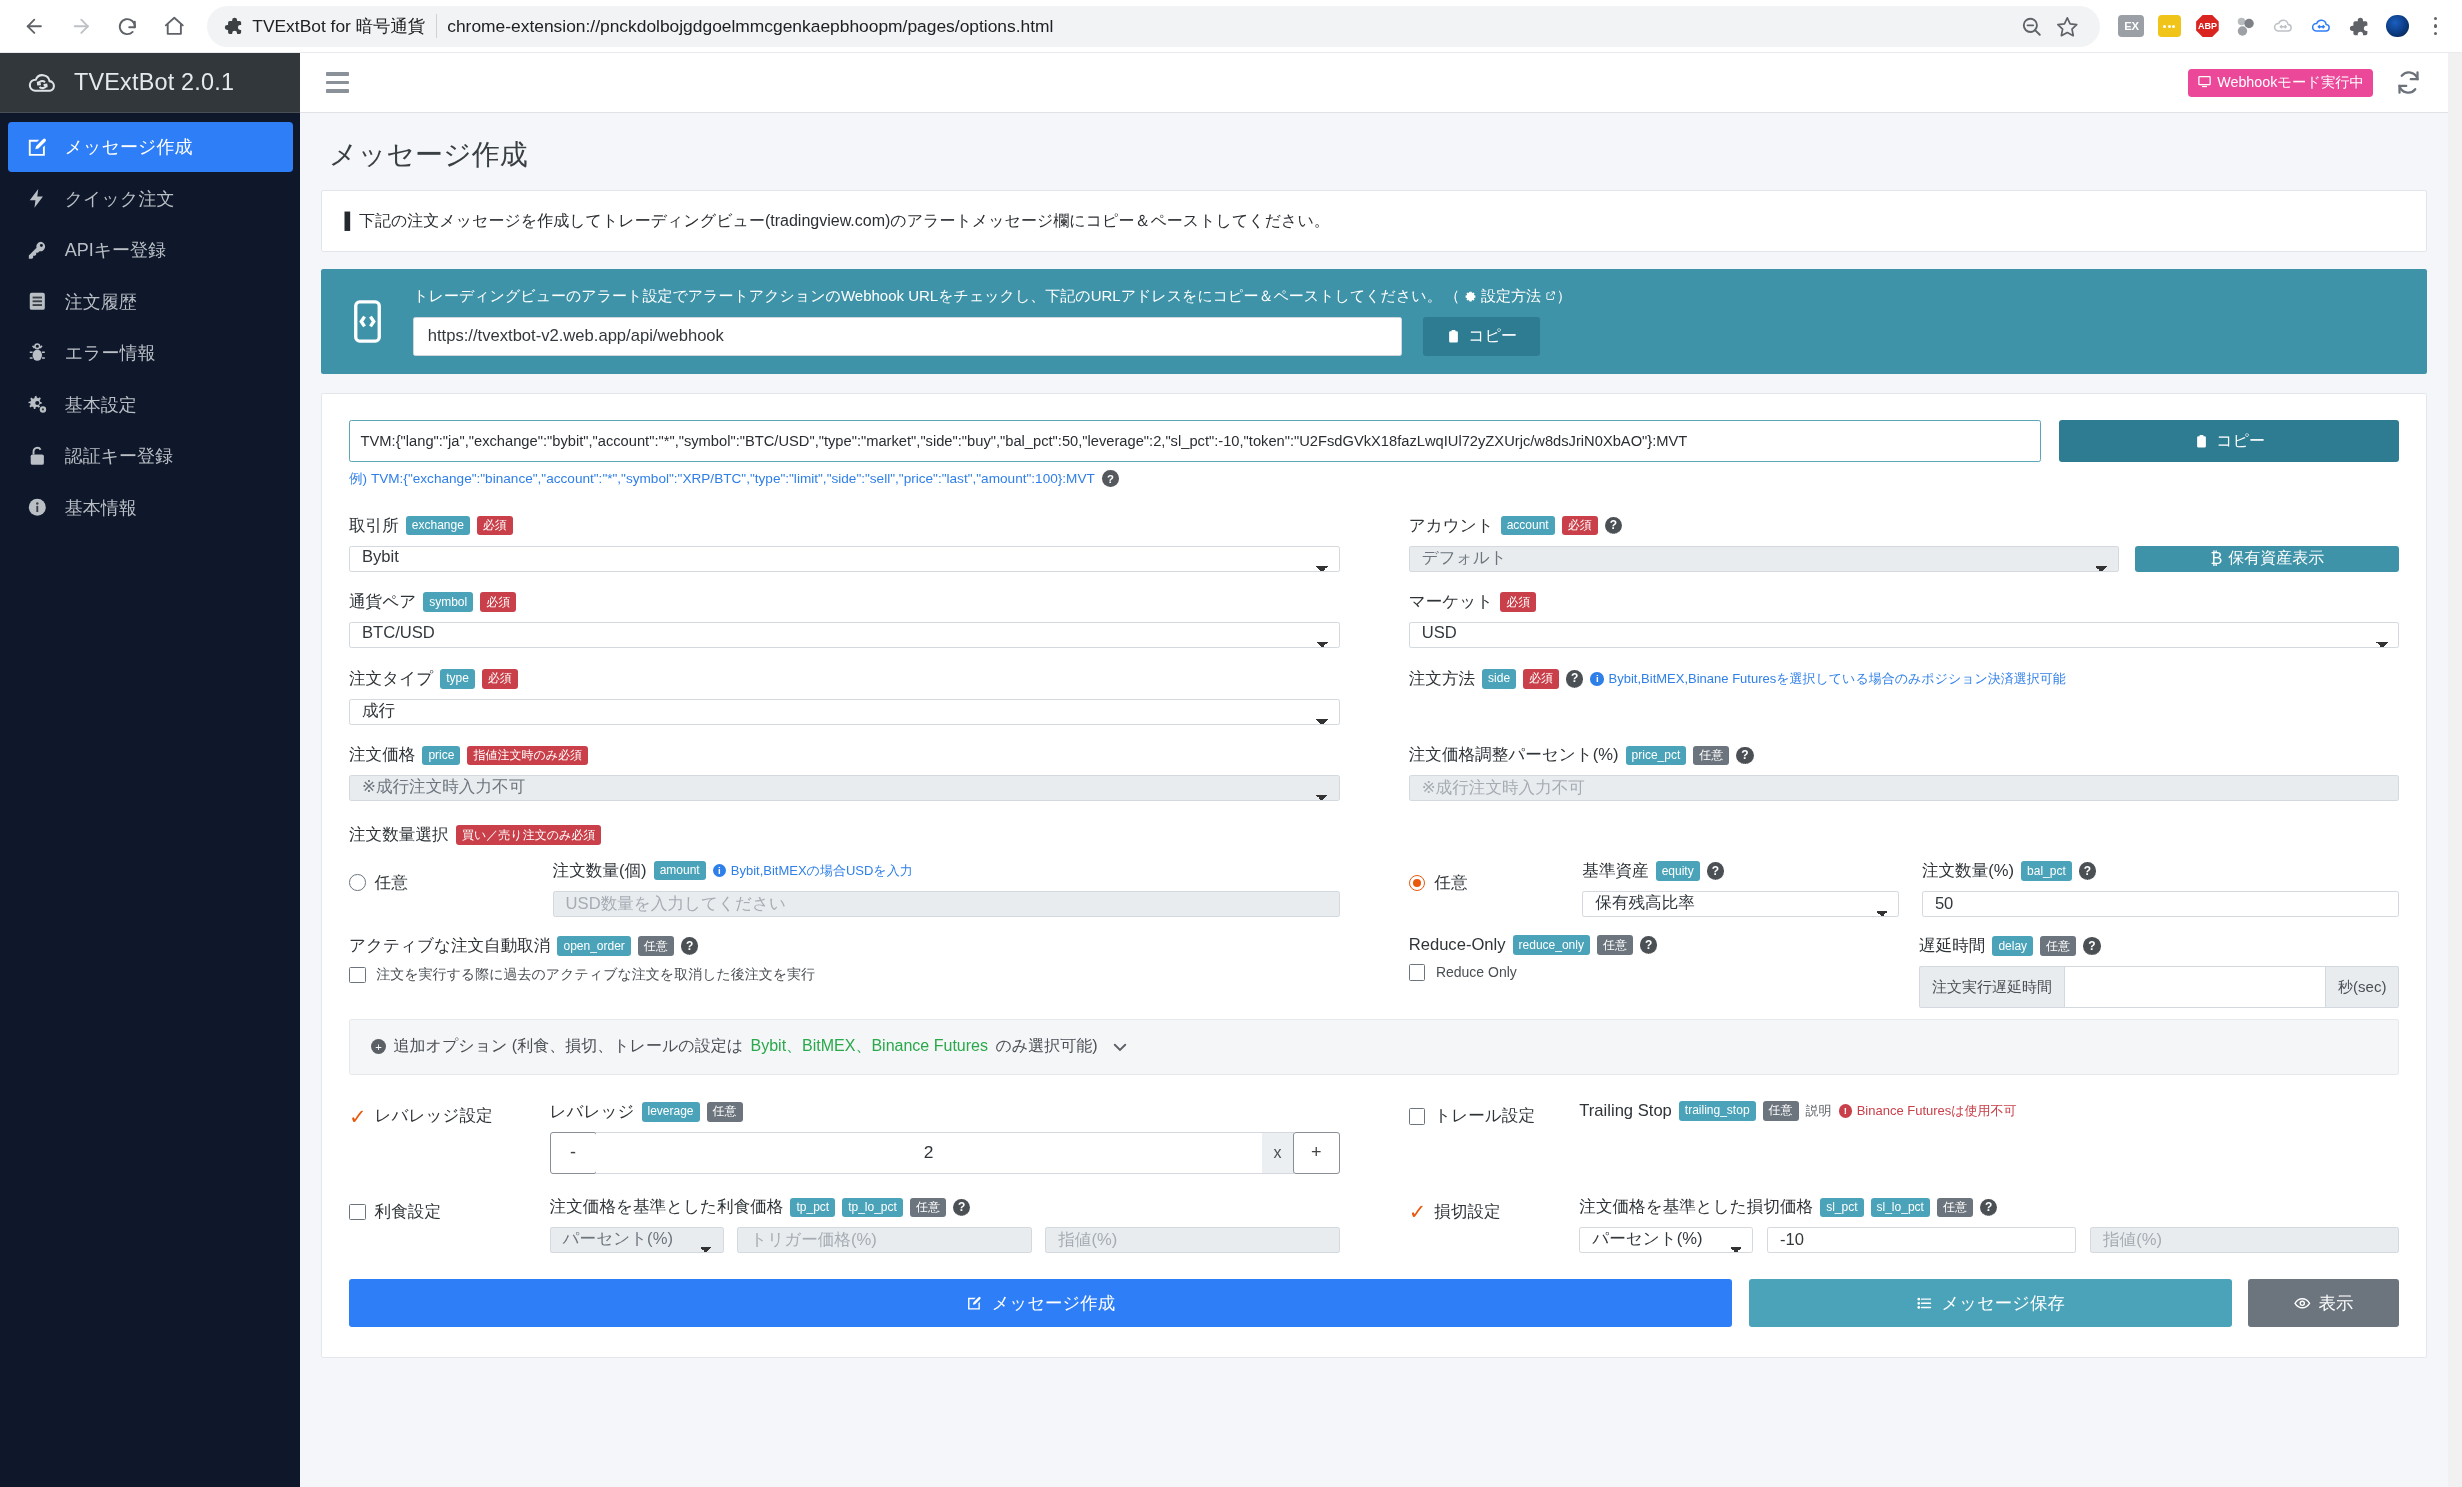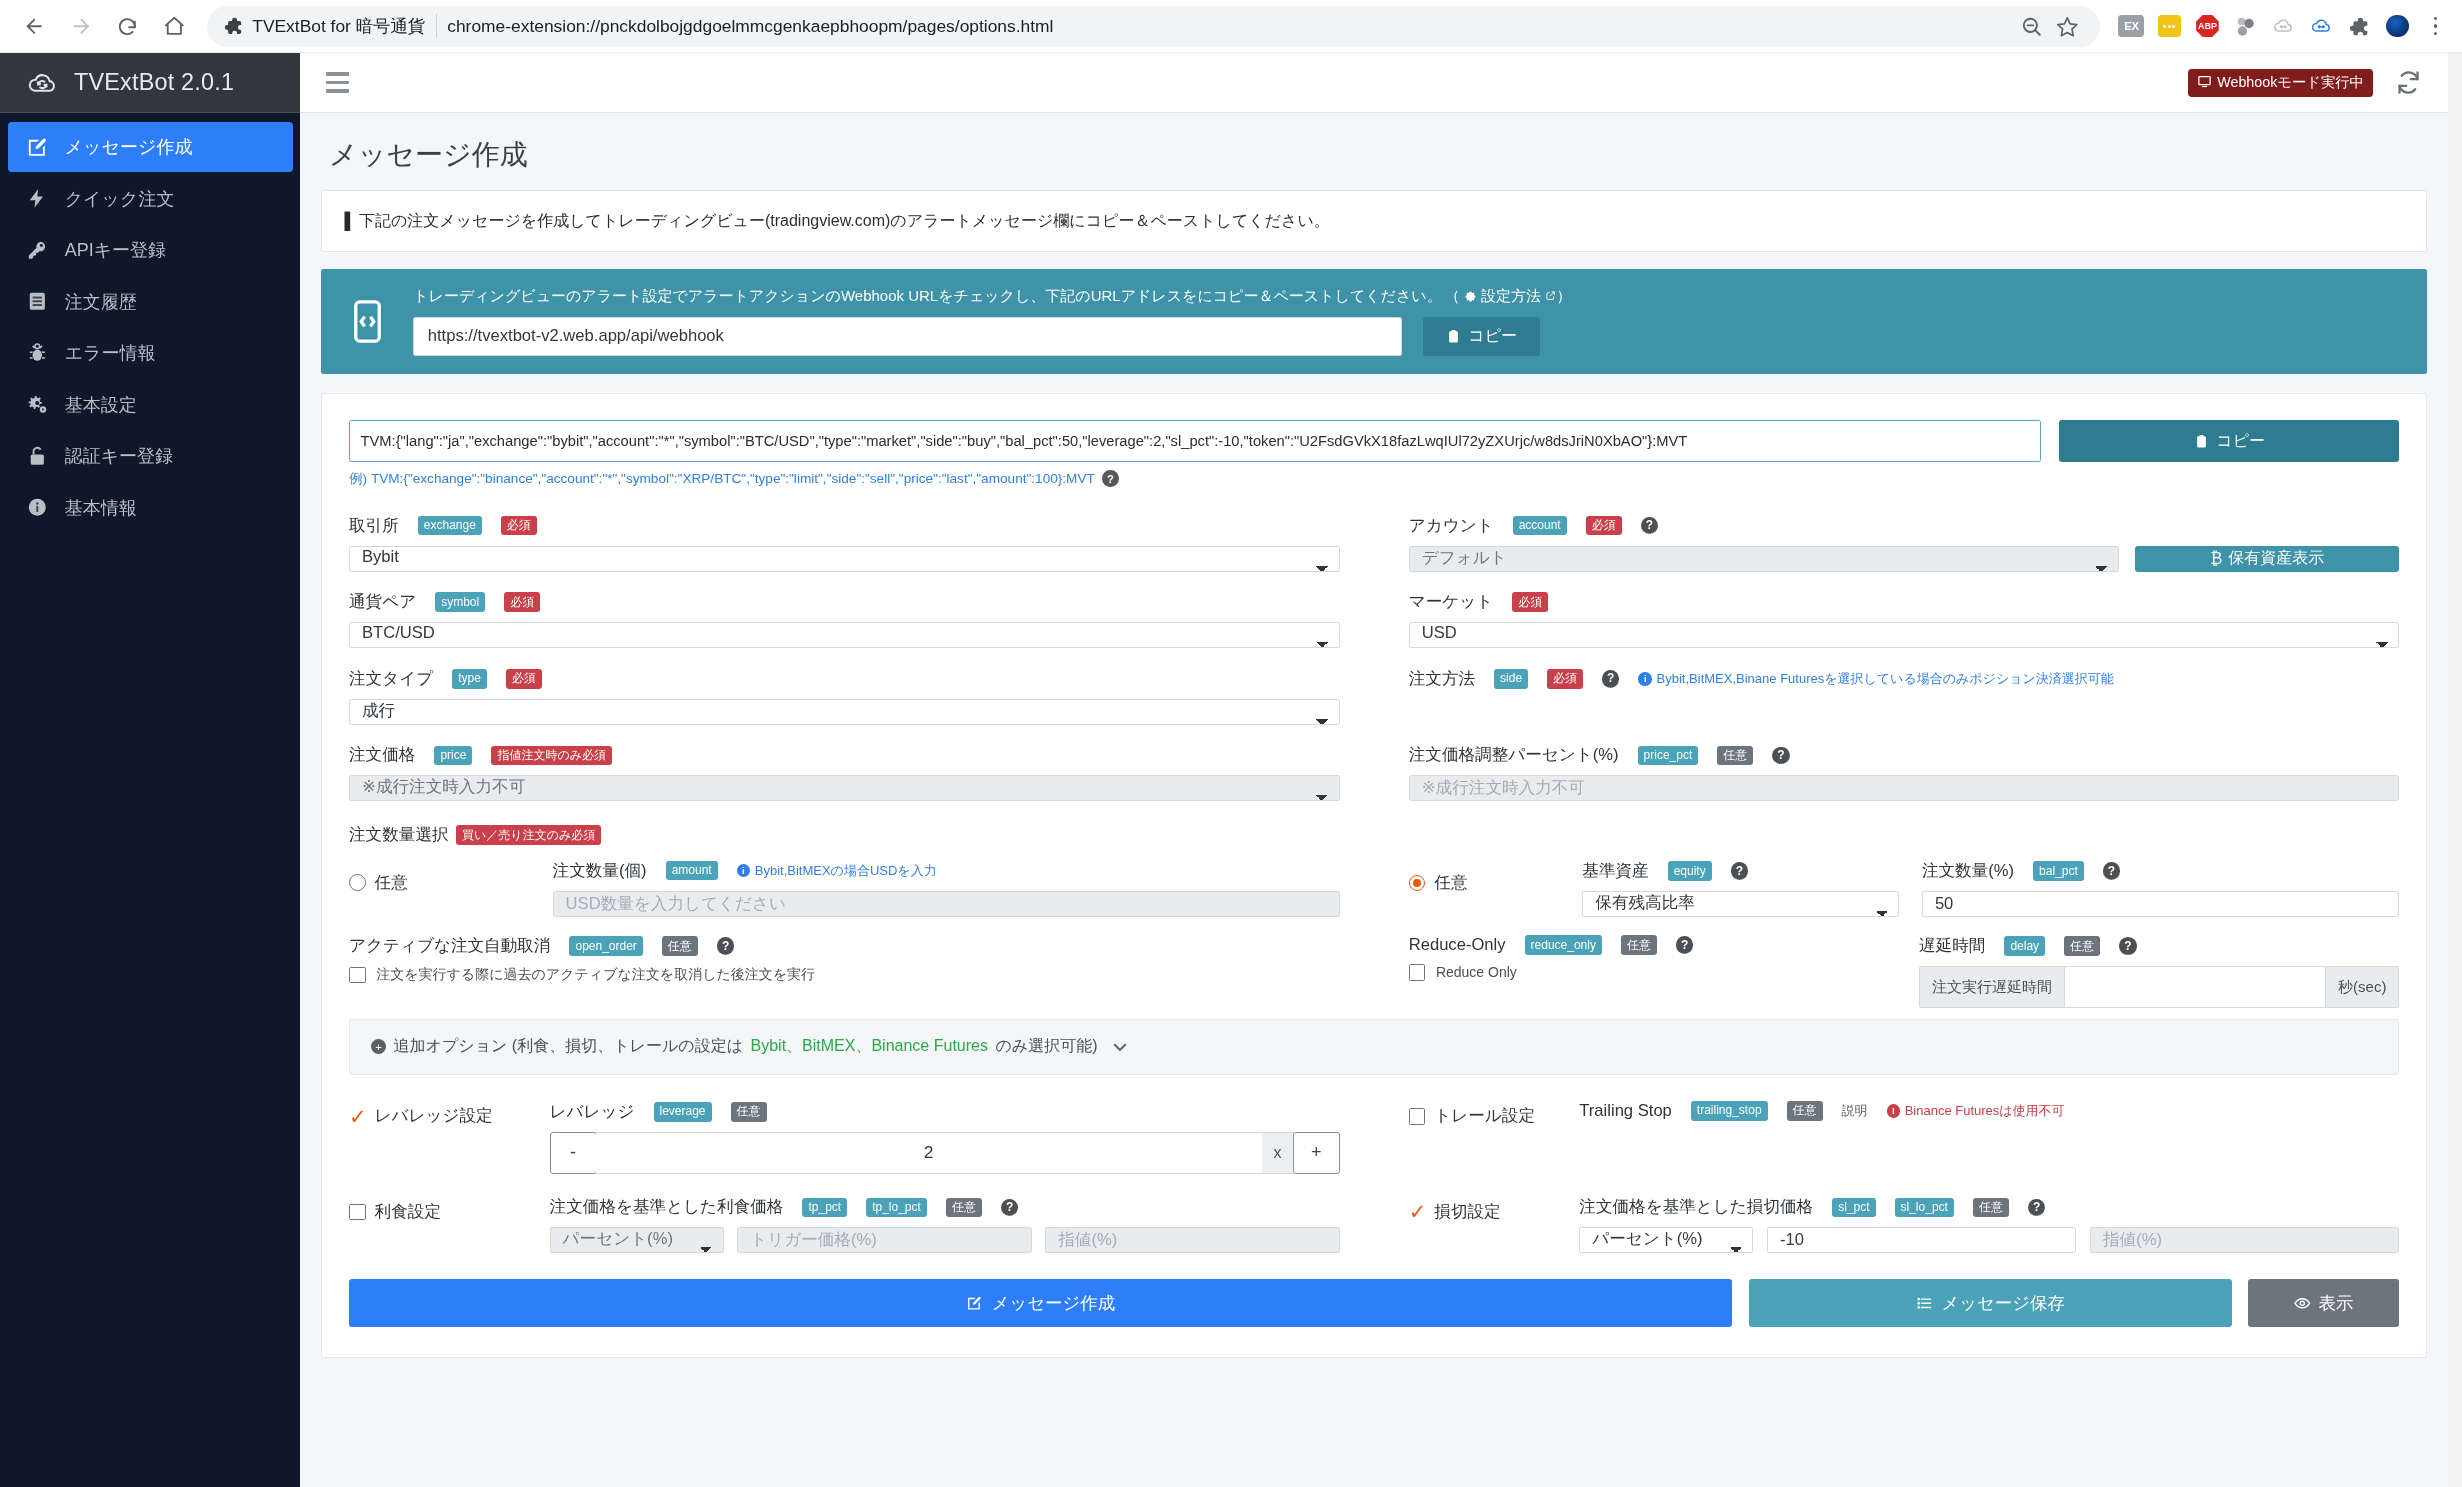--- a/index.html
+++ b/index.html
@@ -74,21 +74,21 @@
   
   .main { flex: 1; min-width: 0; display: flex; flex-direction: column; background: #f4f6f9; }
   .topbar {
     height: 60px; background: #ffffff; border-bottom: 0.8px solid #dfe3e8;
     display: flex; align-items: center; padding: 0 26px; flex: none;
   }
   .hamburger { display: flex; flex-direction: column; gap: 4.5px; width: 22.6px; }
   .hamburger i { height: 3.8px; background: #8a9199; border-radius: 0.8px; display: block; }
   .topbar-right { margin-left: auto; display: flex; align-items: center; gap: 22.6px; }
   .mode-badge {
-    background: #7f1d1d; color: #fff; font-size: 14.3px; border-radius: 3.8px;
+    background: #ec4899; color: #fff; font-size: 14.3px; border-radius: 3.8px;
     padding: 4.5px 9px; display: flex; align-items: center; gap: 5.3px; white-space: nowrap;
   }
   .mode-badge svg { width: 15px; height: 15px; }
   .refresh-ico { width: 27px; height: 27px; color: #6b7279; }
 
   .content { flex: 1; overflow: hidden; padding: 0 0 0 0; }
   .page-title { font-size: 28px; color: #3a3f44; padding: 22.6px 29px 16.6px; font-weight: 400; }
 
   .inner { padding: 0 21px; }
 
@@ -139,21 +139,21 @@
   }
   .tvm-copy {
     flex: 0 0 340px; height: 42px; background: #2e7c91; color: #fff; border: none;
     border-radius: 3px; font-size: 16px; display: flex; align-items: center;
     justify-content: center; gap: 7.5px; font-family: inherit;
   }
 
   
   .grid { display: grid; grid-template-columns: 1fr 1fr; column-gap: 69px; margin-top: 27px; }
   .field { margin-bottom: 19.6px; }
-  .flabel { display: flex; align-items: center; gap: 19px; font-size: 16.6px; color: #2f3438;
+  .flabel { display: flex; align-items: center; gap: 7px; font-size: 16.6px; color: #2f3438;
             margin-bottom: 9px; flex-wrap: wrap; }
   .tag { font-size: 12px; border-radius: 3px; padding: 2.3px 6px; color: #fff; line-height: 1.25; white-space: nowrap; }
   .tag-teal { background: #4aa3b8; }
   .tag-red { background: #c9404a; }
   .tag-gray { background: #6c757d; }
   .help {
     width: 17.4px; height: 17.4px; border-radius: 50%; background: #4b5055; color: #fff;
     font-size: 12px; display: inline-flex; align-items: center; justify-content: center;
     font-weight: bold; border-bottom: 1.5px dotted #888; flex: none;
   }

